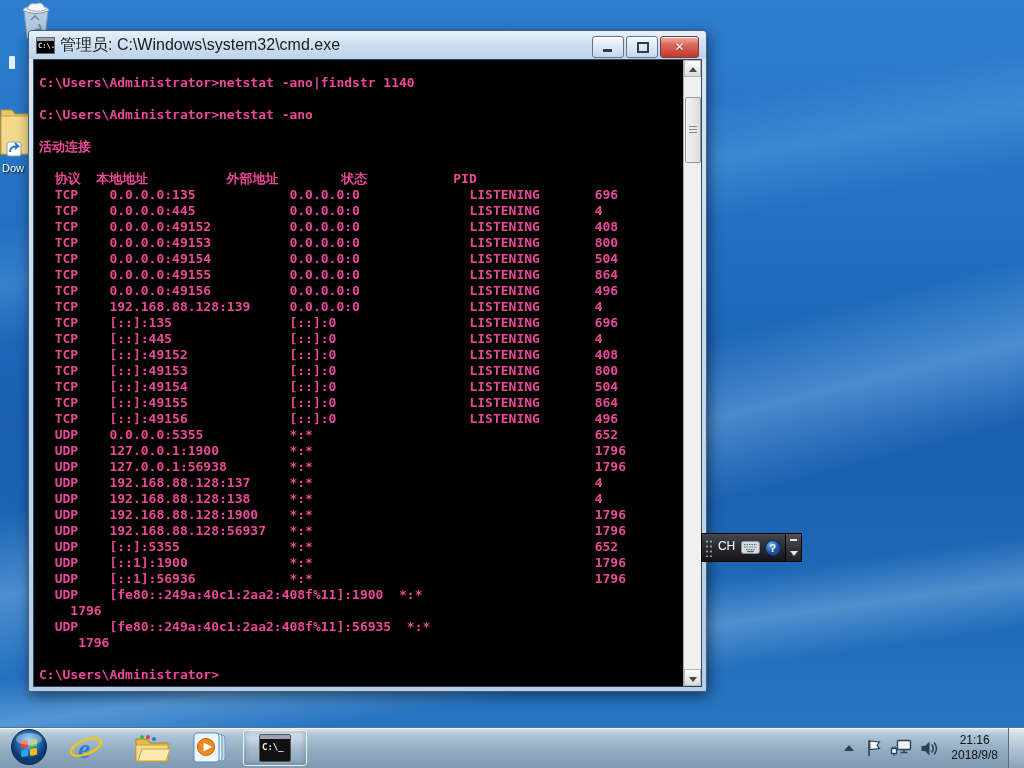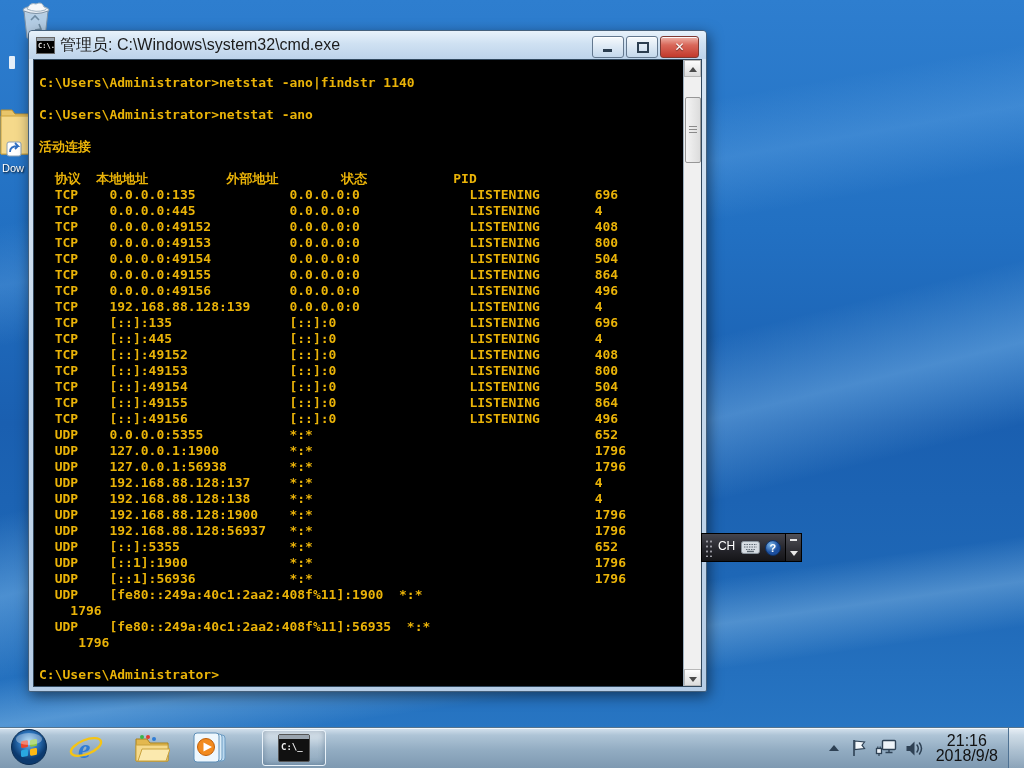--- a/index.html
+++ b/index.html
@@ -44,21 +44,21 @@
     box-shadow:inset 0 1px 0 rgba(255,255,255,0.9);}
   .wbtn .bar{position:absolute;left:10px;bottom:5px;width:9px;height:3px;background:#2c3e50;}
   .wbtn .sq{position:absolute;left:10px;top:5px;width:8px;height:7px;border:2px solid #2c3e50;}
   .wbtn-close{width:37px;border-color:#7e3a33;color:#fff;text-align:center;
     font:bold 12px/20px "DejaVu Sans",sans-serif;text-shadow:0 1px 1px rgba(0,0,0,0.5);
     background:linear-gradient(180deg,#efb5aa 0%,#d9685a 40%,#c2392c 100%);}
 
   .console-frame{position:absolute;left:4px;top:28px;width:669px;height:628px;background:#000;
     border:1px solid #31485e;box-sizing:border-box;}
   .console-pre{position:absolute;left:0;top:0;right:17px;bottom:0;margin:0;overflow:hidden;
-    padding:15px 0 0 5px;white-space:pre;color:#eab308;
+    padding:15px 0 0 5px;white-space:pre;color:#ec4899;
     font:bold 13px/16px "DejaVu Sans Mono",monospace;}
   
   .vscroll{position:absolute;right:0;top:0;bottom:0;width:17px;background:#f0f0f0;
     border-left:1px solid #9eb0c0;}
   .sbtn{position:absolute;left:0;width:17px;height:17px;background:linear-gradient(180deg,#fdfdfd,#dcdcdc);
     border:1px solid #b8b8b8;box-sizing:border-box;}
   .sbtn.up{top:0;}
   .sbtn.down{bottom:0;}
   .sbtn i{position:absolute;left:4px;width:0;height:0;border-left:4px solid transparent;
     border-right:4px solid transparent;}
@@ -90,32 +90,32 @@
   #taskbar{position:absolute;left:0;bottom:0;width:1024px;height:40px;z-index:10;
     background:linear-gradient(180deg,#d6e3ef 0%,#aec4d6 18%,#92acc2 55%,#7e99b1 100%);
     border-top:1px solid #54748f;box-shadow:inset 0 1px 0 rgba(255,255,255,0.7);}
   .tb-item{position:absolute;top:2px;height:36px;display:flex;align-items:center;justify-content:center;}
   #start-button{left:8px;width:42px;top:1px;}
   #tb-ie{left:66px;width:40px;}
   #tb-explorer{left:132px;width:40px;}
   #tb-wmp{left:190px;width:40px;}
   #tb-cmd{left:243px;width:64px;border:1px solid #e9f2f9;border-radius:3px;
     background:linear-gradient(180deg,rgba(255,255,255,0.55),rgba(255,255,255,0.18) 50%,rgba(160,185,205,0.35));
-    box-shadow:inset 0 0 6px rgba(40,70,100,0.45);box-sizing:border-box;margin-left:19px;}
+    box-shadow:inset 0 0 6px rgba(40,70,100,0.45);box-sizing:border-box;}
   .cmd-mini{width:30px;height:26px;background:#111;border:1px solid #555;border-radius:2px;position:relative;}
   .cmd-mini::before{content:"";position:absolute;left:0;top:0;right:0;height:4px;background:#9aa4ae;}
   .cmd-mini span{position:absolute;left:2px;top:7px;color:#f0f0f0;
     font:bold 9px/10px "DejaVu Sans Mono",monospace;}
 
   
   #tray{position:absolute;right:0;top:0;height:40px;display:flex;align-items:center;}
   .tray-chevron{width:0;height:0;border-left:5px solid transparent;border-right:5px solid transparent;
     border-bottom:6px solid #2e4154;margin-right:12px;}
   .tray-ico{margin-right:8px;display:flex;align-items:center;}
-  #clock{text-align:center;color:#111;font-size:16px;line-height:15px;margin:0 10px 0 4px;
+  #clock{text-align:center;color:#111;font-size:12px;line-height:15px;margin:0 10px 0 4px;
     white-space:nowrap;}
   #show-desktop{width:15px;height:40px;border-left:1px solid #4e7192;
     background:linear-gradient(180deg,rgba(255,255,255,0.45),rgba(255,255,255,0.1));}
 </style>
 </head>
 <body>
 
 <div id="screen">
   <div class="streak s2"></div>
   <div class="streak s1"></div>

